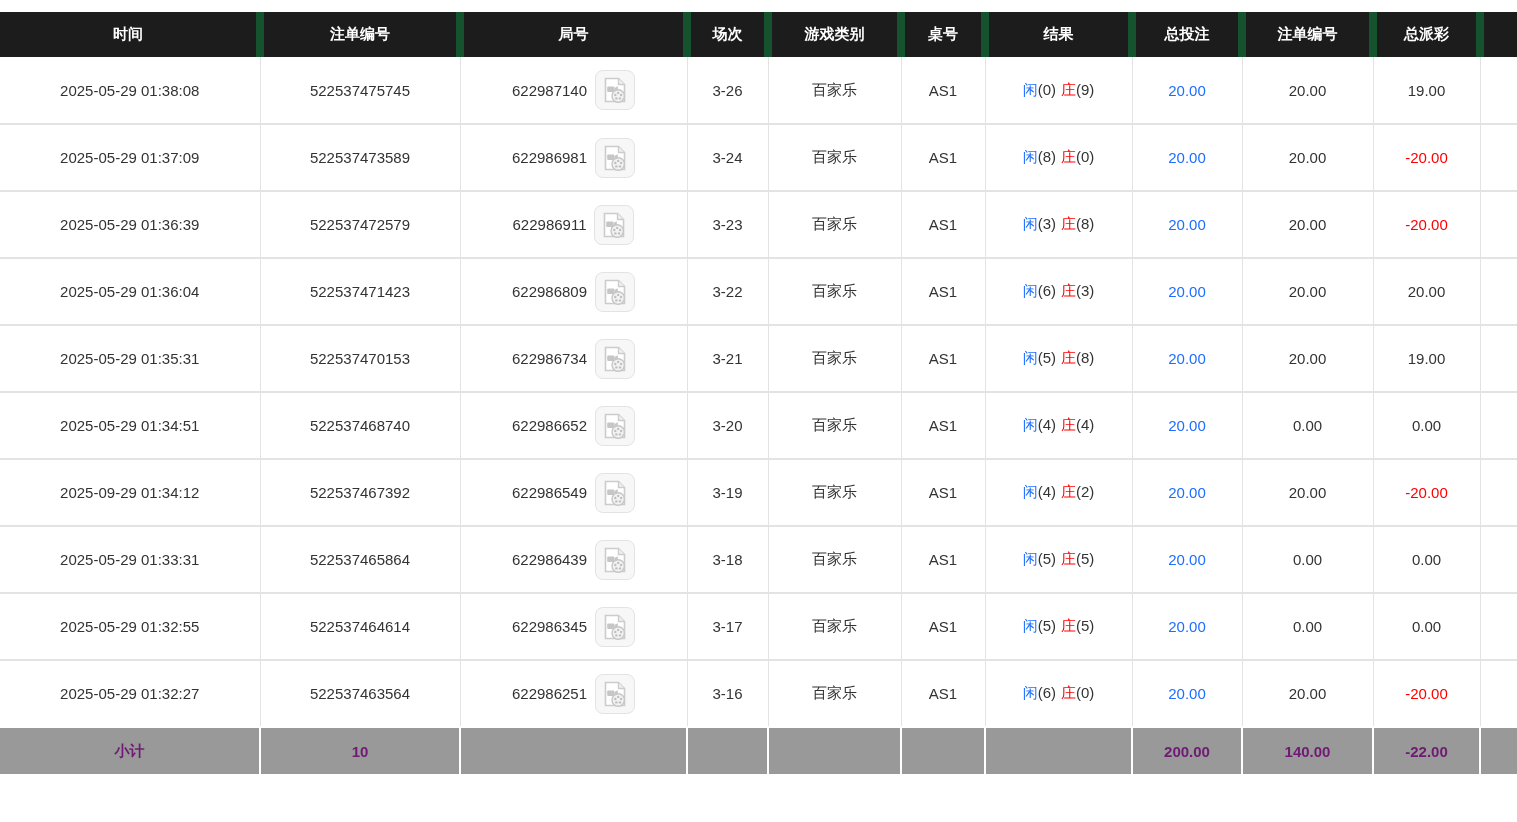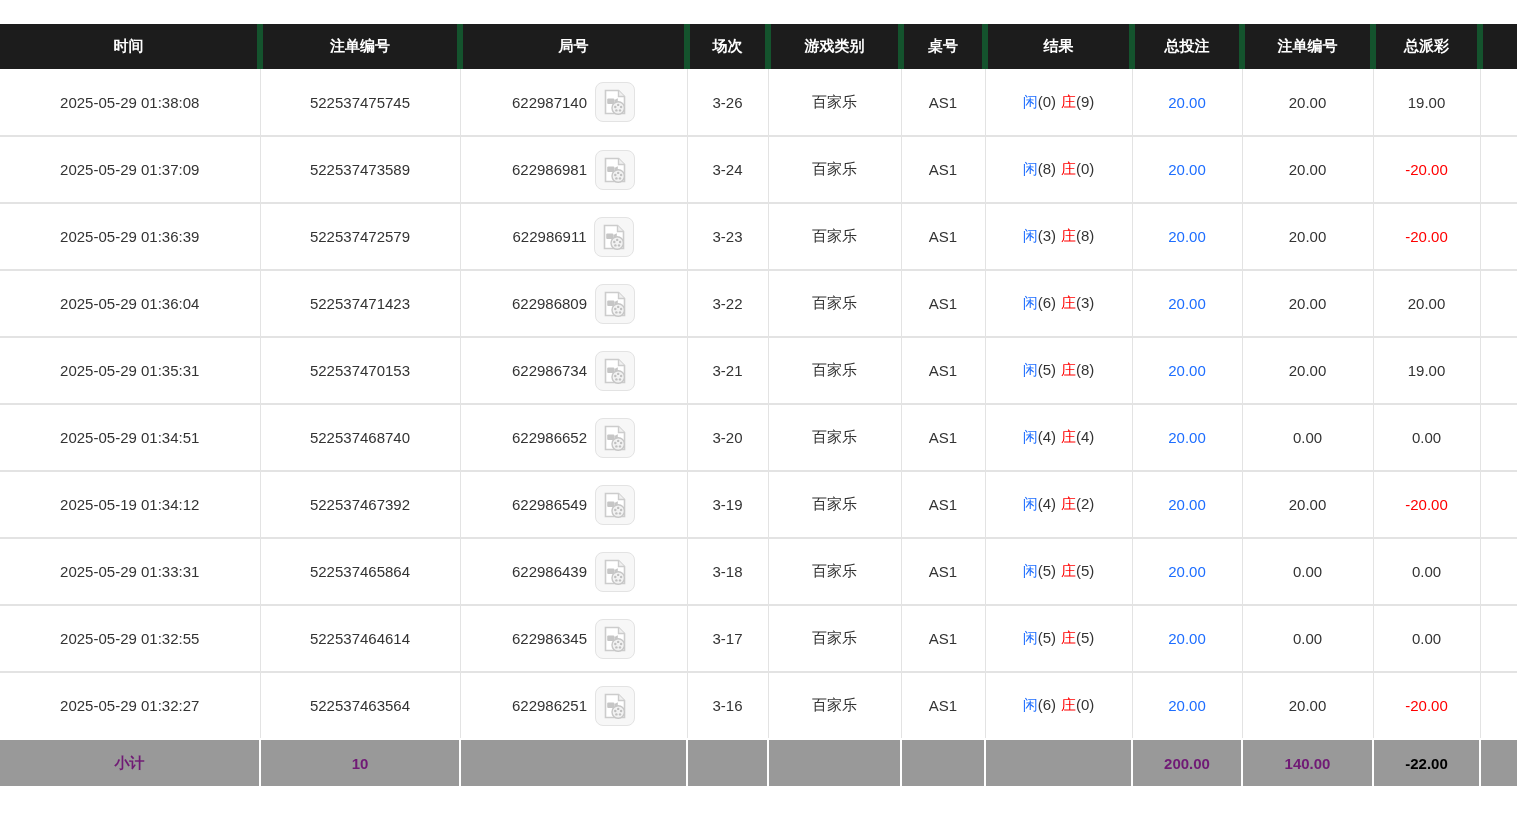--- a/index.html
+++ b/index.html
@@ -1,30 +1,30 @@
 <!DOCTYPE html>
 <html><head>
 <meta charset="utf-8">
 <style>
   * { box-sizing: border-box; margin: 0; padding: 0; }
   html, body { width: 1517px; height: 822px; overflow: hidden; background: #ffffff; }
   body { font-family: "Liberation Sans", "DejaVu Sans", sans-serif; }
 
-  .table-wrap { width: 1330px; padding-top: 24px; background: #ffffff; }
+  .table-wrap { width: 1330px; padding-top: 12px; background: #ffffff; }
 
   table { width: 1517px; border-collapse: collapse; table-layout: fixed; }
 
   thead th {
     background: #1c1c1c;
     color: #ffffff;
     font-weight: bold;
     font-size: 15px;
     height: 45px;
     text-align: center;
-    border-left: 6px solid #14532d;
+    border-left: 8px solid #14532d;
     vertical-align: middle;
   }
   thead th:first-child { border-left: none; }
 
   tbody td {
     background: #ffffff;
     height: 67px;
     text-align: center;
     vertical-align: middle;
     font-size: 15px;
@@ -43,21 +43,21 @@
     height: 47px;
     text-align: center;
     vertical-align: middle;
     border-left: 2px solid #ffffff;
     border-top: 2px solid #ffffff;
   }
   tfoot td:first-child { border-left: none; }
 
   .blue { color: #1e6eff; }
   .red  { color: #ff0000; }
-  tfoot td.red { color: #000000; margin-left: 33px; }
+  tfoot td.red { color: #701a75; margin-left: 33px; }
 
   .round-wrap {
     display: flex;
     align-items: center;
     justify-content: center;
     gap: 8px;
   }
 
   .replay-btn {
     width: 40px;
@@ -301,21 +301,21 @@
           <td>3-20</td>
           <td>百家乐</td>
           <td>AS1</td>
           <td><span class="blue">闲</span><span>(4)</span><span class="result-sep"></span><span class="red">庄</span><span>(4)</span></td>
           <td><span class="blue">20.00</span></td>
           <td>0.00</td>
           <td>0.00</td>
           <td></td>
         </tr>
         <tr>
-          <td>2025-05-19 01:34:12</td>
+          <td>2025-09-29 01:34:12</td>
           <td>522537467392</td>
           <td>
             <div class="round-wrap">
               <span>622986549</span>
               <button class="replay-btn">
                 <span>
                   <svg width="26" height="28" viewBox="0 0 26 28">
                     <path d="M3.5 2.5 h13 l6 6 v17 h-19 z" fill="#ffffff" stroke="#cccccc" stroke-width="1.6"></path>
                     <path d="M16.5 2.5 v6 h6" fill="#f0f0f0" stroke="#cccccc" stroke-width="1.4"></path>
                     <rect x="5.2" y="10.5" width="7.2" height="5.4" rx="1" fill="#c6c6c6"></rect>

